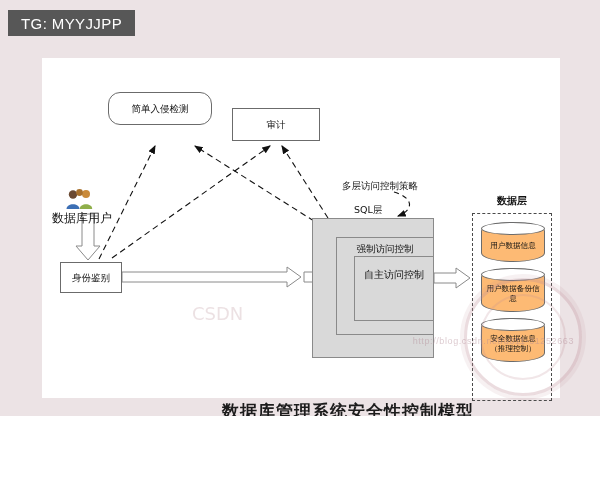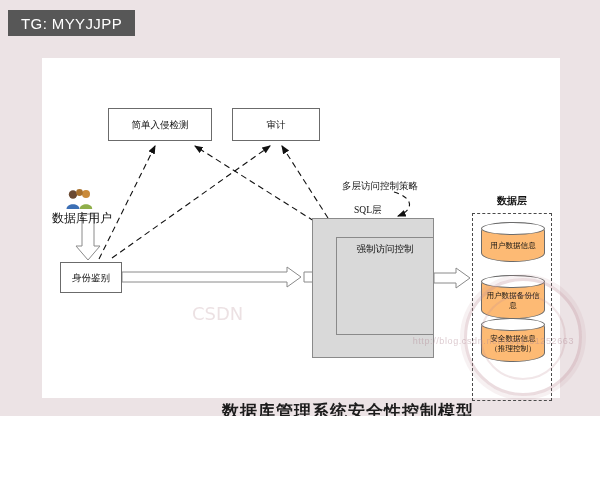--- a/index.html
+++ b/index.html
@@ -118,21 +118,21 @@
     background: #ffffff;
     display: flex;
     align-items: center;
     justify-content: center;
     font-family: "DejaVu Sans", sans-serif;
     font-size: 9.5px;
     color: #111111;
     text-align: center;
     line-height: 1.25;
   }
-  #node-ids   { left: 66px;  top: 50px;  width: 104px; height: 33px; }
+  #node-ids   { left: 66px;  top: 34px;  width: 104px; height: 33px; border-radius: 12px; }
   #node-audit { left: 190px; top: 50px;  width: 88px;  height: 33px; }
   #node-auth  { left: 18px;  top: 204px; width: 62px;  height: 31px; }
 
   
   .panel {
     position: absolute;
     box-sizing: border-box;
     border: 1px solid #8a8a8a;
     background: #d9d9d9;
   }
@@ -227,21 +227,21 @@
 
   
   .free-label {
     position: absolute;
     font-family: "DejaVu Sans", sans-serif;
     font-size: 9.5px;
     color: #111111;
     white-space: nowrap;
   }
   #label-mlac { left: 300px; top: 122px; }
-  #label-sql  { left: 312px; top: 146px; font-family: Liberation Serif, serif; }
+  #label-sql  { left: 312px; top: 146px; }
 
   
   #arrows, #hollow {
     position: absolute;
     left: 0; top: 0;
     width: 518px;
     height: 340px;
     overflow: visible;
   }
 </style>
@@ -305,28 +305,31 @@
 
     <div id="label-mlac" class="free-label">多层访问控制策略</div>
     <div id="label-sql" class="free-label">SQL层</div>
 
     <div id="panel-outer" class="panel">
       <div id="label-infer" class="panel-label">推理控制</div>
     </div>
     <div id="panel-mid" class="panel">
       <div id="label-mac" class="panel-label">强制访问控制</div>
     </div>
+    <div id="panel-inner" class="panel">
+      <div id="label-dac" class="panel-label">自主访问控制</div>
+    </div>
 
     <div id="data-layer-title">数据层</div>
     <div id="data-layer">
       <div class="cylinder" style="top:8px;height:40px;">
         <div class="cyl-top"></div>
         <span style="position:relative;top:4px;">用户数据信息</span>
       </div>
-      <div class="cylinder" style="top:61px;height:44px;">
+      <div class="cylinder" style="top:54px;height:44px;">
         <div class="cyl-top"></div>
         <span style="position:relative;top:4px;">用户数据备份信息</span>
       </div>
       <div class="cylinder" style="top:104px;height:44px;">
         <div class="cyl-top"></div>
         <span style="position:relative;top:4px;">安全数据信息（推理控制）</span>
       </div>
     </div>
 
   </div>

